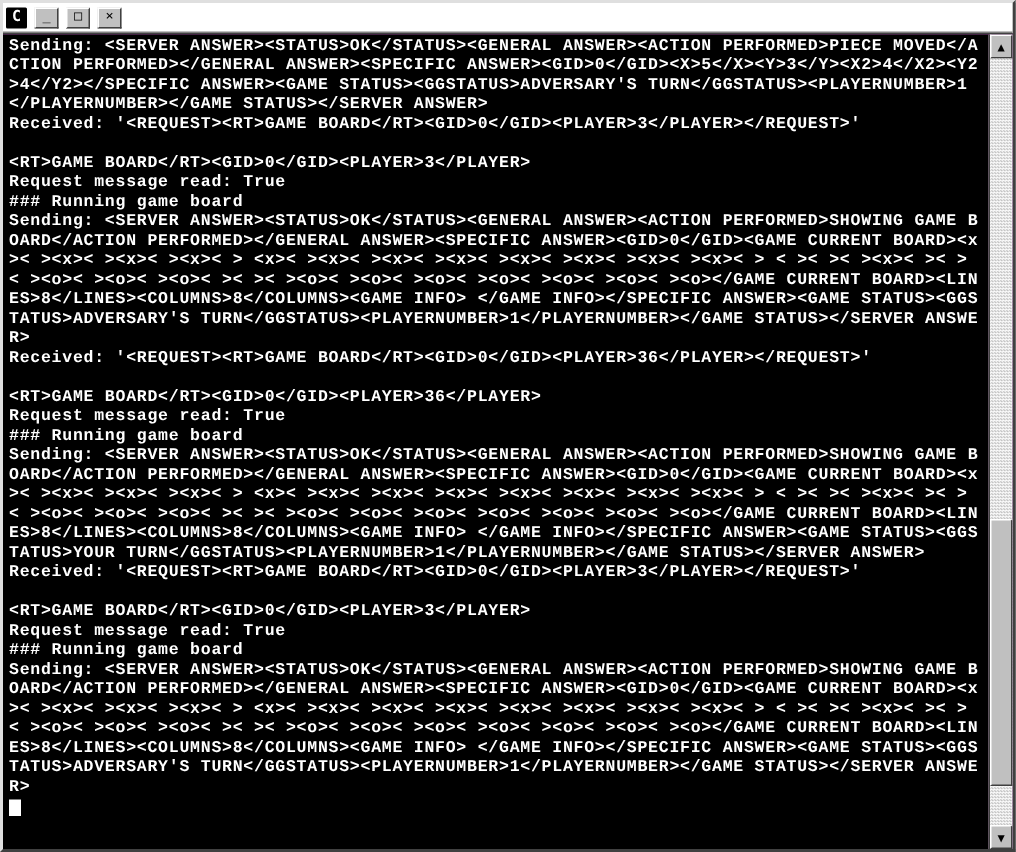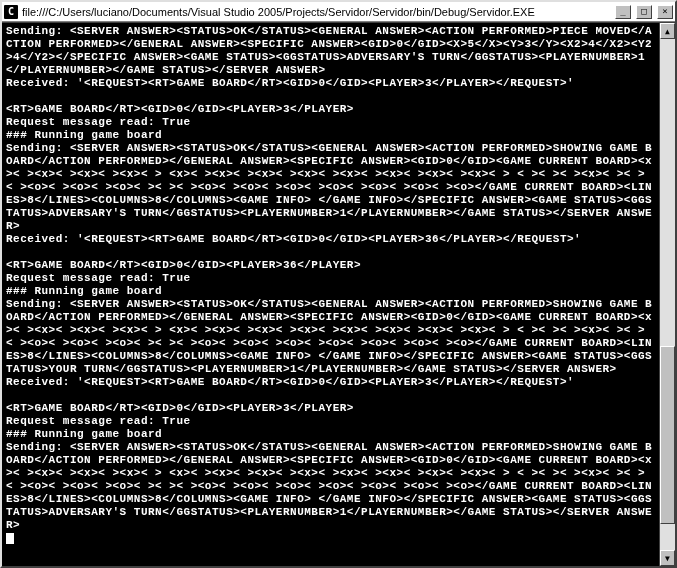--- a/index.html
+++ b/index.html
@@ -63,21 +63,20 @@
     background: #c0c0c0;
   }
   .cursor { display:inline-block; width:8px; height:11px; background:#fff; vertical-align: text-bottom;}
 </style>
 </head>
 <body>
 
 <div class="window">
   <div class="titlebar">
     <span class="icon-c">C</span>
-    <span class="path">file:///C:/Users/luciano/Documents/Visual Studio 2005/Projects/Servidor/Servidor/bin/Debug/Servidor.EXE</span>
     <span class="btn">_</span>
     <span class="btn">□</span>
     <span class="btn">×</span>
   </div>
 
   <div class="console-area">
     <div class="console" id="console">Sending: &lt;SERVER ANSWER&gt;&lt;STATUS&gt;OK&lt;/STATUS&gt;&lt;GENERAL ANSWER&gt;&lt;ACTION PERFORMED&gt;PIECE MOVED&lt;/ACTION PERFORMED&gt;&lt;/GENERAL ANSWER&gt;&lt;SPECIFIC ANSWER&gt;&lt;GID&gt;0&lt;/GID&gt;&lt;X&gt;5&lt;/X&gt;&lt;Y&gt;3&lt;/Y&gt;&lt;X2&gt;4&lt;/X2&gt;&lt;Y2&gt;4&lt;/Y2&gt;&lt;/SPECIFIC ANSWER&gt;&lt;GAME STATUS&gt;&lt;GGSTATUS&gt;ADVERSARY'S TURN&lt;/GGSTATUS&gt;&lt;PLAYERNUMBER&gt;1&lt;/PLAYERNUMBER&gt;&lt;/GAME STATUS&gt;&lt;/SERVER ANSWER&gt;
 Received: '&lt;REQUEST&gt;&lt;RT&gt;GAME BOARD&lt;/RT&gt;&lt;GID&gt;0&lt;/GID&gt;&lt;PLAYER&gt;3&lt;/PLAYER&gt;&lt;/REQUEST&gt;'
 
 &lt;RT&gt;GAME BOARD&lt;/RT&gt;&lt;GID&gt;0&lt;/GID&gt;&lt;PLAYER&gt;3&lt;/PLAYER&gt;

